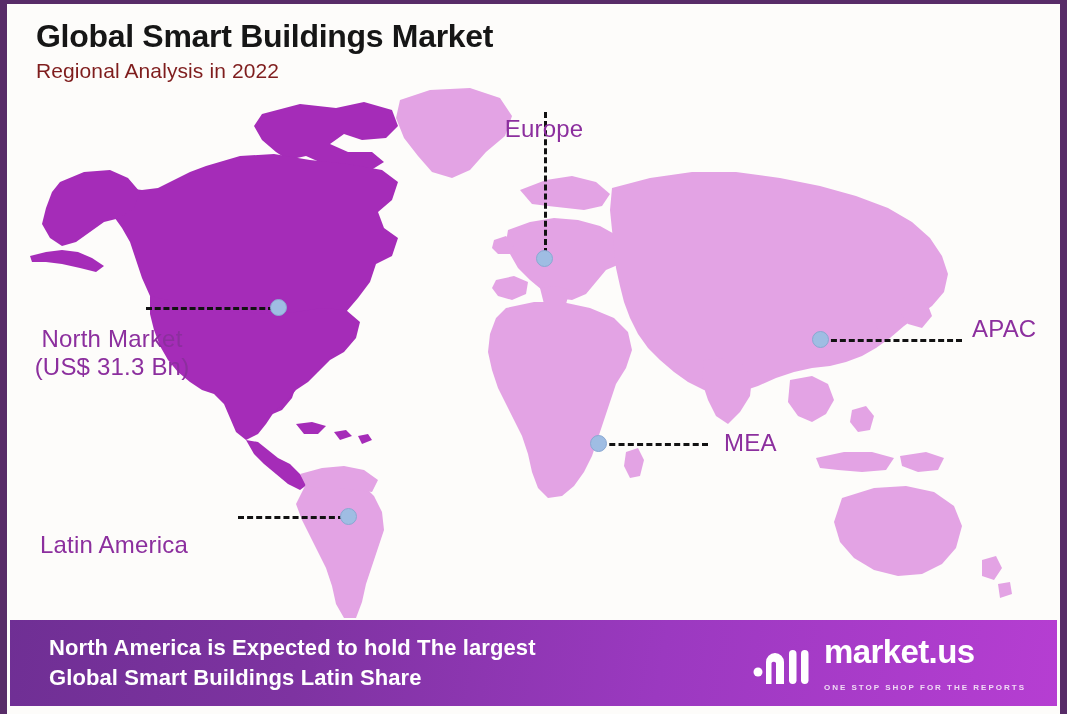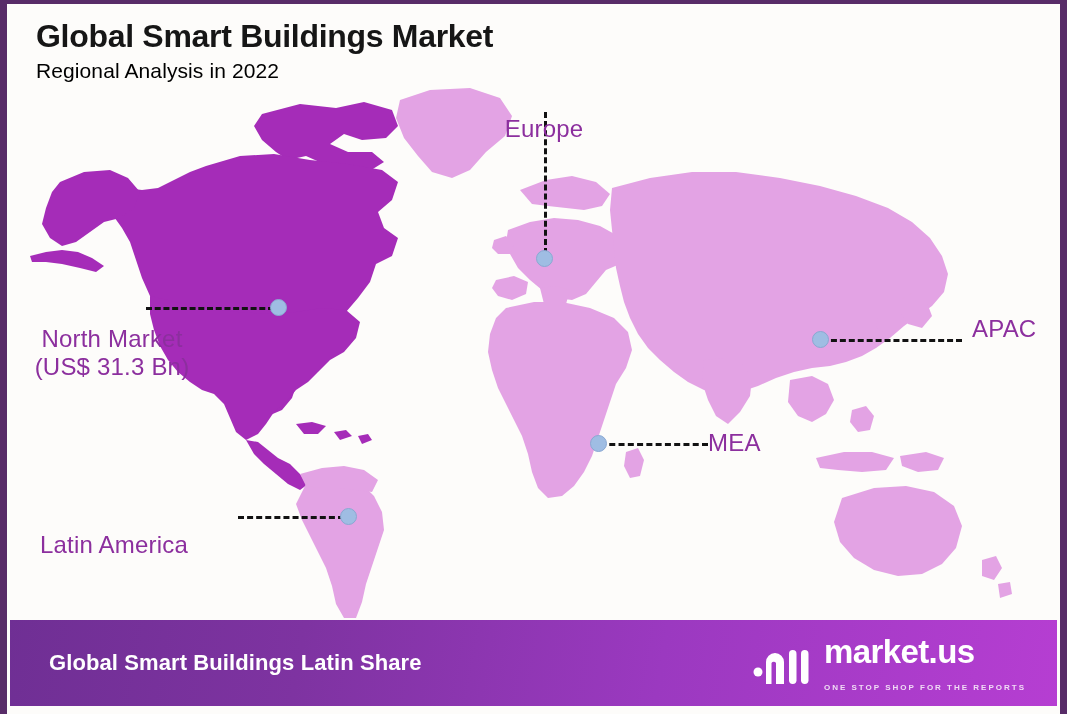--- a/index.html
+++ b/index.html
@@ -24,21 +24,21 @@
   
   .top-rule{position:absolute;left:0;right:0;top:0;height:4px;background:#582c68;z-index:31;}
 
   
   .header{position:absolute;left:36px;top:18px;z-index:20;}
   .title{
     font-size:32px;font-weight:bold;color:#161616;
     letter-spacing:-0.3px;line-height:1.15;margin:0;white-space:nowrap;
   }
   .subtitle{
-    font-size:21px;color:#000000;font-weight:400;
+    font-size:21px;color:#7f1d1d;font-weight:400;
     margin:4px 0 0 0;letter-spacing:0.1px;white-space:nowrap;
   }
 
   
   .map-wrap{position:absolute;left:0;top:60px;width:1067px;height:560px;z-index:5;}
   .map-svg{display:block;width:100%;height:100%;}
 
   
   .marker{
     position:absolute;width:17px;height:17px;border-radius:50%;
@@ -187,32 +187,33 @@
   </div>
 
   <div class="marker" style="left:812px;top:331px;"></div>
   <div class="leader h" style="left:822px;top:339px;width:140px;"></div>
   <div class="region-label" style="left:972px;top:315px;text-align:right;">
     <span>APAC</span>
   </div>
 
   <div class="marker" style="left:590px;top:435px;"></div>
   <div class="leader h" style="left:600px;top:443px;width:108px;"></div>
-  <div class="region-label" style="left:708px;top:429px;">
+  <div class="region-label" style="left:724px;top:429px;">
     <span>MEA</span>
   </div>
 
   <div class="marker" style="left:340px;top:508px;"></div>
   <div class="leader h" style="left:238px;top:516px;width:106px;"></div>
   <div class="region-label" style="left:40px;top:501px;margin-top:30px;">
     <span>Latin America</span>
   </div>
 
   <div class="footer">
     <div class="footer-text">
+      <span>North America is Expected to hold The largest</span>
       <span>Global Smart Buildings Latin  Share</span>
     </div>
 
     <div class="logo">
       <svg class="logo-mark" viewBox="0 0 62 46">
         <circle cx="7" cy="32" r="4.5" fill="#ffffff"></circle>
         <path d="M15 44 L15 22 A9 9 0 0 1 33 22 L33 44 L25 44 L25 23 A2.6 2.6 0 0 0 20.5 23 L20.5 44 Z" fill="#ffffff"></path>
         <rect x="38" y="10" width="7.5" height="34" rx="3.7" fill="#ffffff"></rect>
         <rect x="50" y="10" width="7.5" height="34" rx="3.7" fill="#ffffff"></rect>
       </svg>

